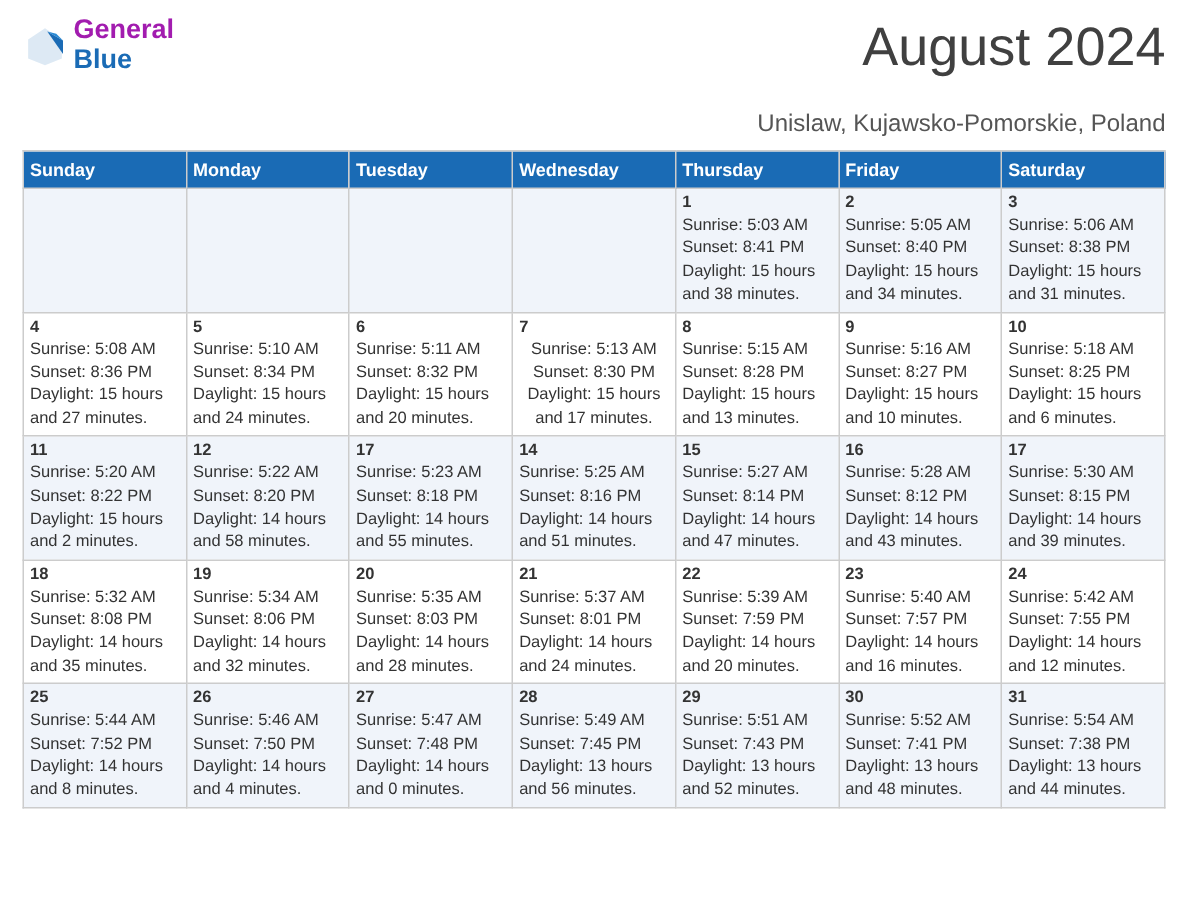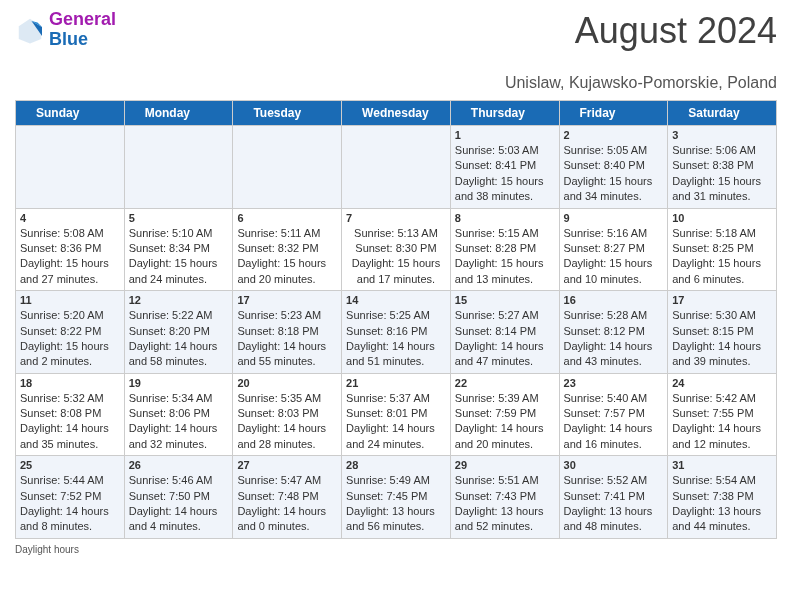--- a/index.html
+++ b/index.html
@@ -54,21 +54,21 @@
     table {
       width: 100%;
       border-collapse: collapse;
       table-layout: fixed;
     }
     thead tr th {
       background-color: #1a6bb5;
       color: #fff;
       font-size: 12px;
       font-weight: bold;
-      padding: 5px 20px;
+      padding: 5px 4px;
       text-align: left;
       border: 1px solid #ccc;
     }
     tbody tr td {
       border: 1px solid #ccc;
       vertical-align: top;
       padding: 3px 4px;
       font-size: 9.5px;
       color: #333;
       height: 82px;
@@ -358,16 +358,13 @@
             <span class="day-number">31</span>
             <div class="day-info" style="white-space: pre-line;">Sunrise: 5:54 AM
 Sunset: 7:38 PM
 Daylight: 13 hours
 and 44 minutes.</div>
           </td>
         </tr>
       </tbody>
   </table>
 
-  <div class="footer-note">
-    <span>Daylight hours</span>
-  </div>
 </div>
 
 </body></html>

